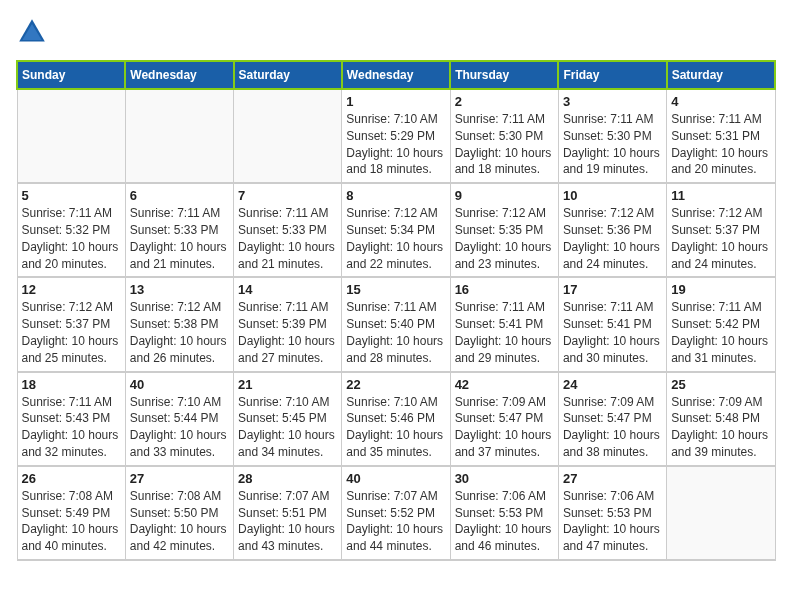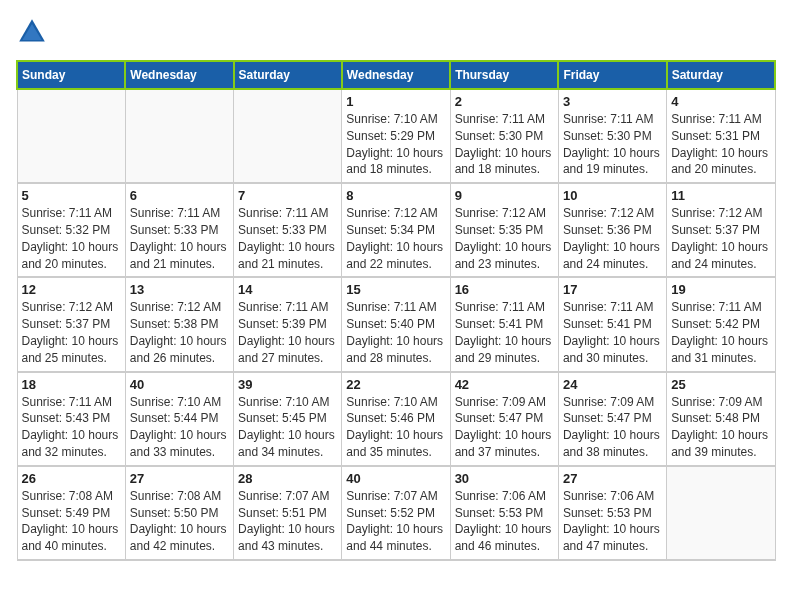--- a/index.html
+++ b/index.html
@@ -270,21 +270,21 @@
 and 32 minutes.</div>
         </td>
         <td>
           <span class="day-num">40</span>
           <div class="day-info" style="white-space: pre-line;">Sunrise: 7:10 AM
 Sunset: 5:44 PM
 Daylight: 10 hours
 and 33 minutes.</div>
         </td>
         <td>
-          <span class="day-num">39</span>
+          <span class="day-num">21</span>
           <div class="day-info" style="white-space: pre-line;">Sunrise: 7:10 AM
 Sunset: 5:45 PM
 Daylight: 10 hours
 and 34 minutes.</div>
         </td>
         <td>
           <span class="day-num">22</span>
           <div class="day-info" style="white-space: pre-line;">Sunrise: 7:10 AM
 Sunset: 5:46 PM
 Daylight: 10 hours

